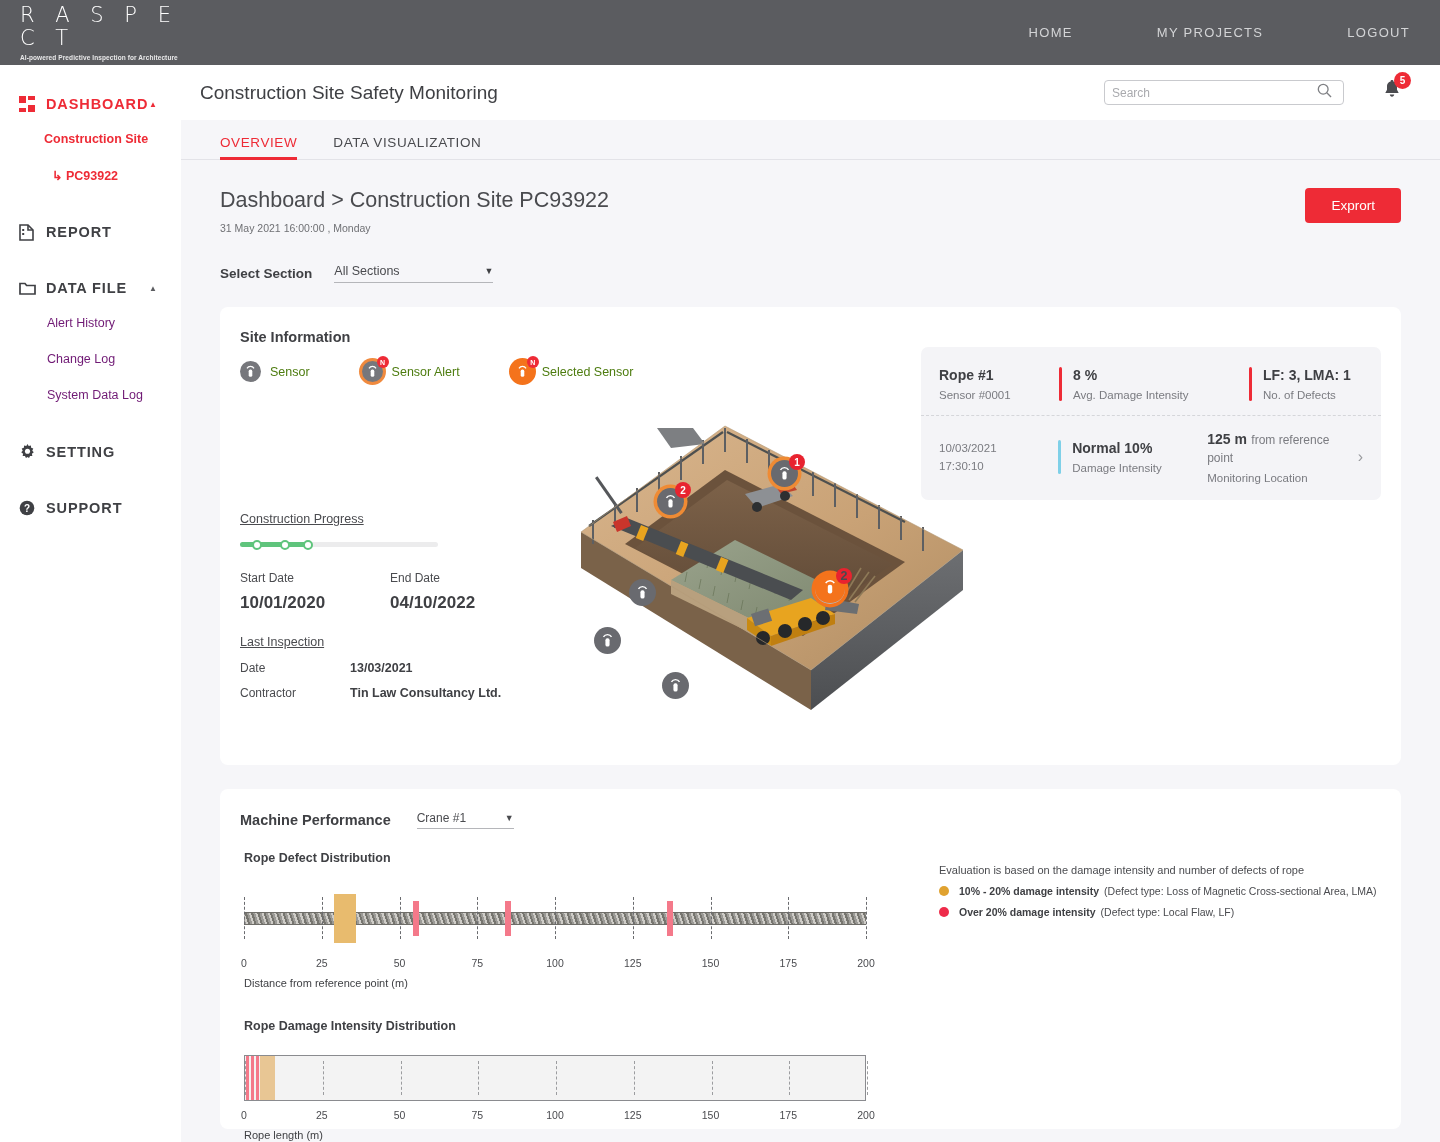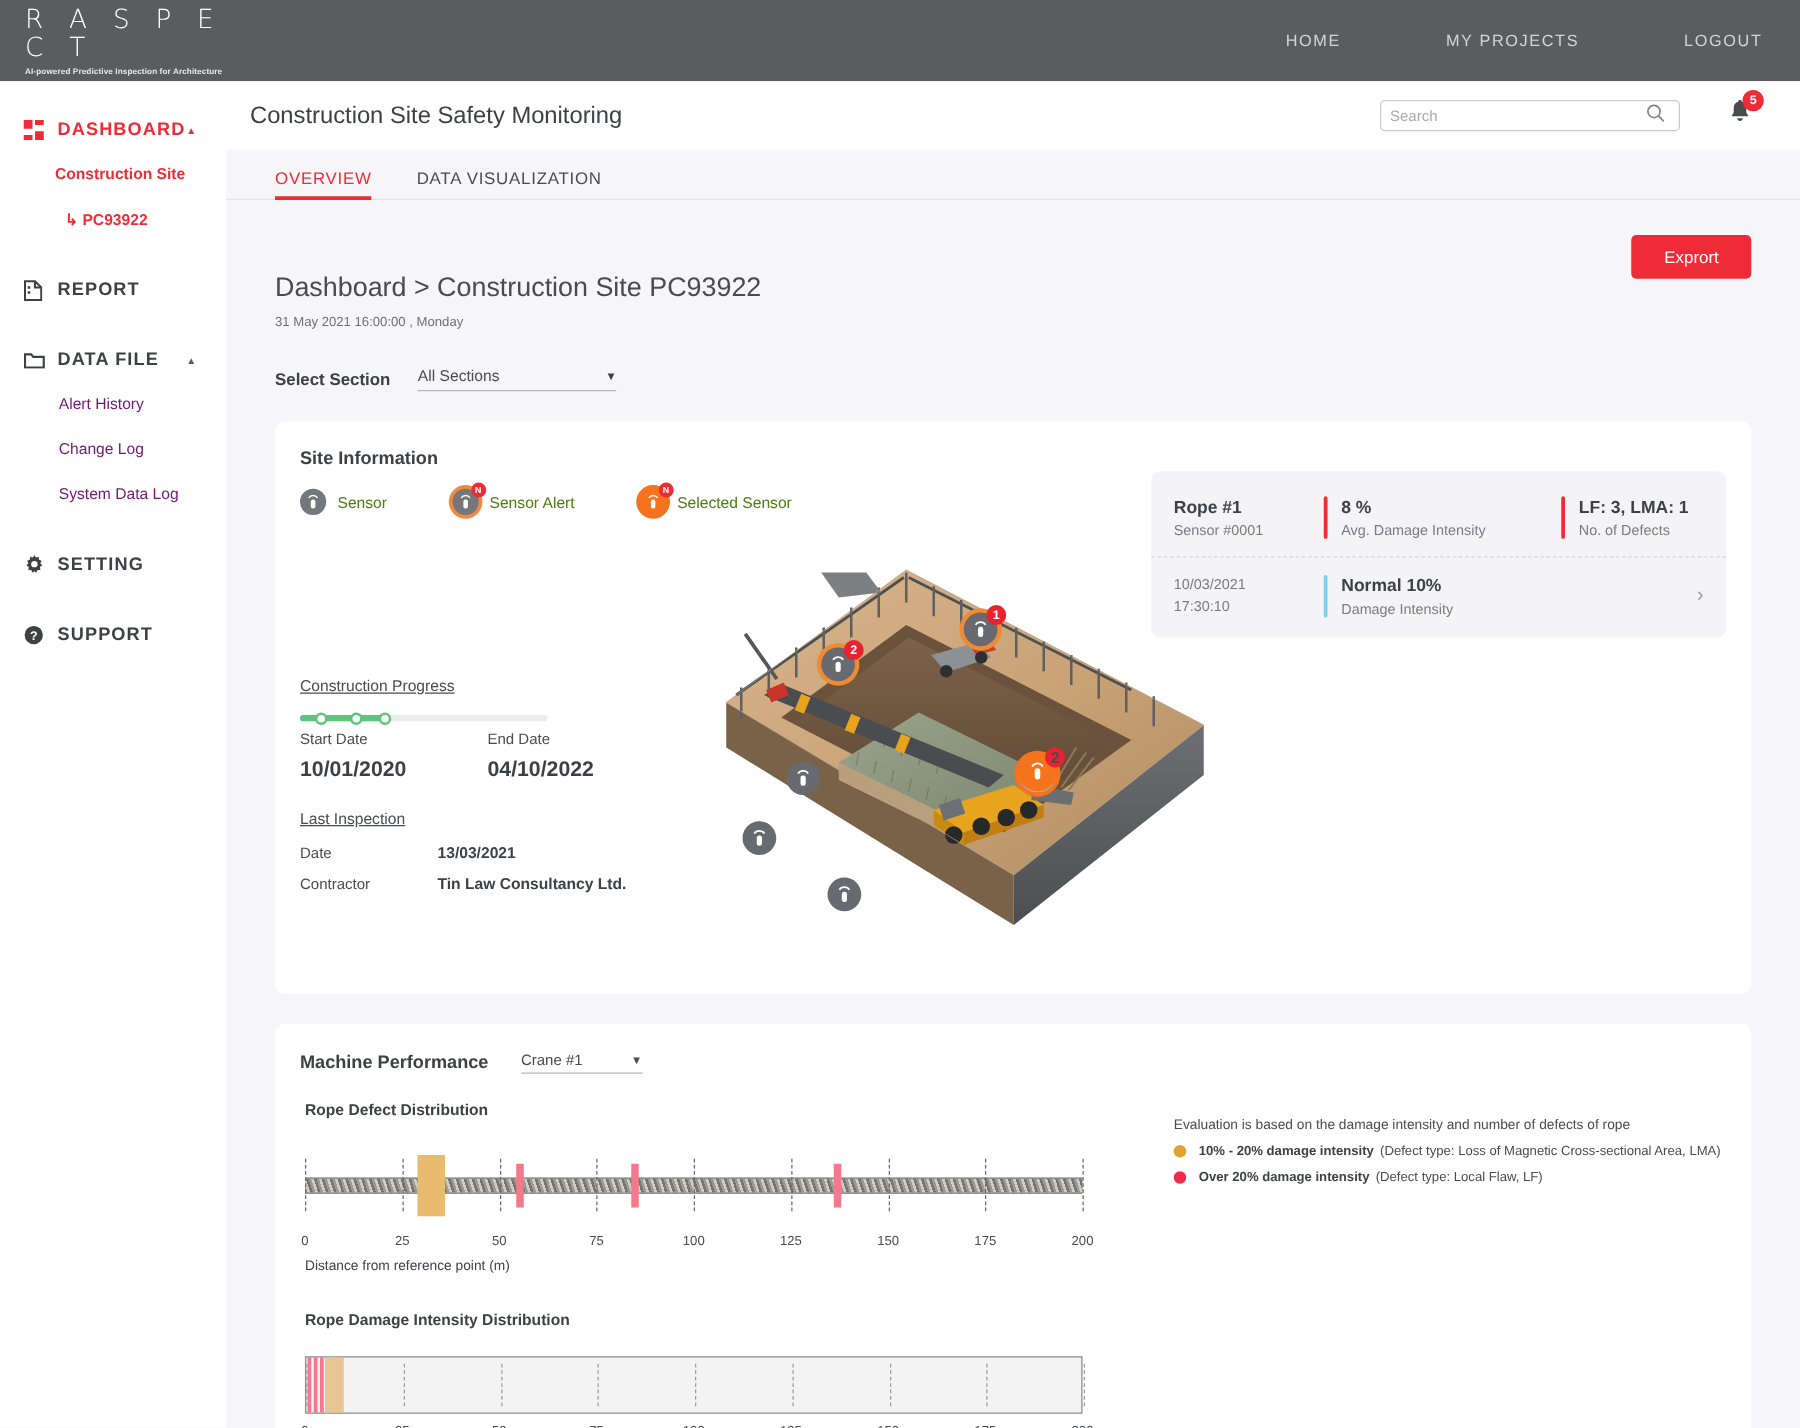--- a/index.html
+++ b/index.html
@@ -87,21 +87,21 @@
     font-size: 13.5px; letter-spacing: .6px; color: #4a4b4f; padding-bottom: 9px;
     margin-right: 36px; cursor: pointer; position: relative;
   }
   .tab.active { color: #ee2b36; }
   .tab.active::after {
     content: ""; position: absolute; left: 0; right: 0; bottom: -1px;
     height: 3px; background: #ee2b36;
   }
   .body-area { padding: 0 39px; }
   .crumb-row { display: flex; align-items: flex-start; padding-top: 28px; }
-  .crumb { font-size: 21.5px; color: #4a4b4f; font-weight: 400; margin-top: 30px; }
+  .crumb { font-size: 21.5px; color: #4a4b4f; font-weight: 400; }
   .crumb-date { font-size: 10.5px; color: #6f7074; margin-top: 9px; }
   .export-btn {
     margin-left: auto; background: #ee2b36; color: #fff; border: none;
     font-size: 13.5px; padding: 10px 26px; border-radius: 4px; cursor: pointer;
     font-family: "Liberation Sans", sans-serif;
   }
   .section-row { display: flex; align-items: center; margin-top: 30px; }
   .section-lab { font-size: 13.5px; font-weight: 700; color: #3f4044; }
   .sel {
     margin-left: 22px; width: 159px; border-bottom: 1px solid #b5b6ba;
@@ -150,21 +150,21 @@
   .prog {
     position: relative; width: 198px; height: 5px; background: #ececed;
     border-radius: 3px; margin-top: 16px;
   }
   .prog-fill { position: absolute; left: 0; top: 0; height: 5px; width: 68px;
     background: #5fc47c; border-radius: 3px; }
   .prog-dot {
     position: absolute; top: -2.5px; width: 10px; height: 10px; border-radius: 50%;
     background: #fff; border: 2px solid #5fc47c;
   }
-  .dates { display: flex; margin-top: 7px; }
+  .dates { display: flex; margin-top: 24px; }
   .dcol { width: 167px; }
   .dlab { font-size: 12px; color: #4a4b4f; }
   .dval { font-size: 17px; font-weight: 700; color: #3f4044; margin-top: 8px; }
   .insp-row { display: flex; margin-top: 11px; }
   .insp-lab { width: 110px; font-size: 12px; color: #4a4b4f; }
   .insp-val { font-size: 12.5px; font-weight: 700; color: #3f4044; }
   
   .model { position: absolute; left: 355px; top: 115px; width: 390px; height: 293px; }
   .pin {
     position: absolute; width: 27px; height: 27px; border-radius: 50%;
@@ -414,20 +414,27 @@
           <div style="width:120px;">
             <div class="i-small" style="margin-top:0;">10/03/2021</div>
             <div class="i-small">17:30:10</div>
           </div>
           <div class="i-col" style="width:150px;">
             <div class="i-bar blue"></div>
             <div>
               <div class="i-big">Normal  10%</div>
               <div class="i-small">Damage Intensity</div>
             </div>
+          </div>
+          <div>
+            <div>
+              <span class="i-big">125 m</span>
+              <span class="i-big lt">from reference point</span>
+            </div>
+            <div class="i-small">Monitoring Location</div>
           </div>
           <span class="chev">›</span>
         </div>
       </div>
 
       <div class="left-col">
         <div class="uline">Construction Progress</div>
         <div class="prog">
           <div class="prog-fill"></div>
           <div class="prog-dot" style="left:12px;"></div>

